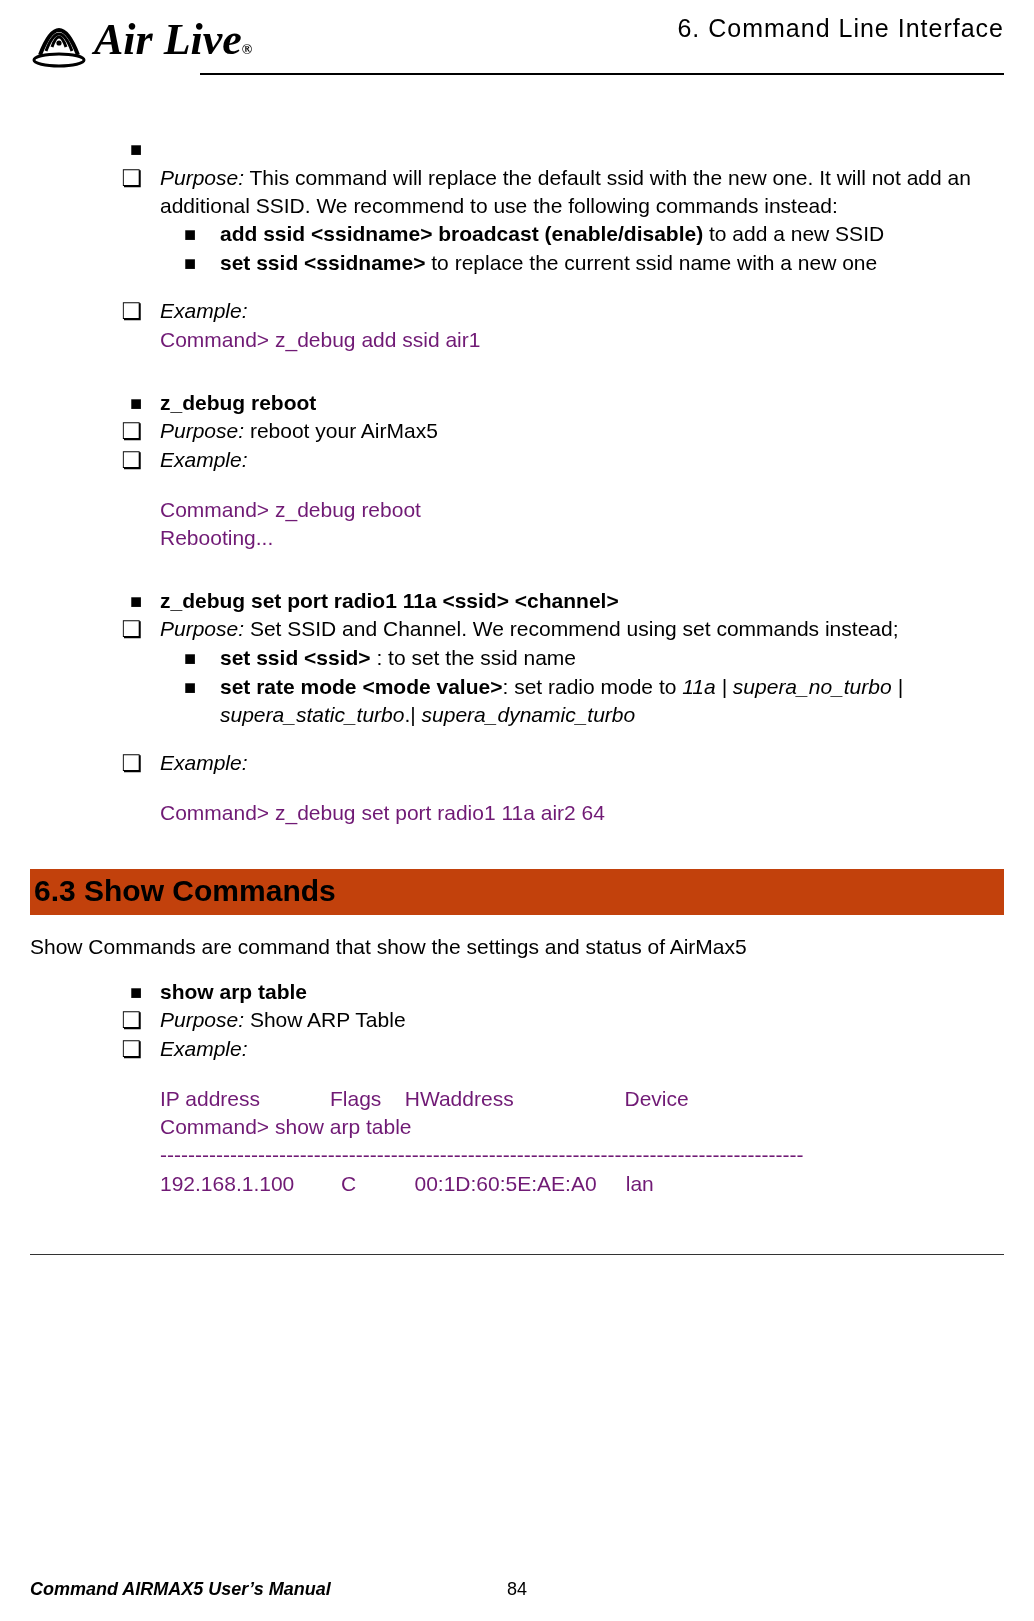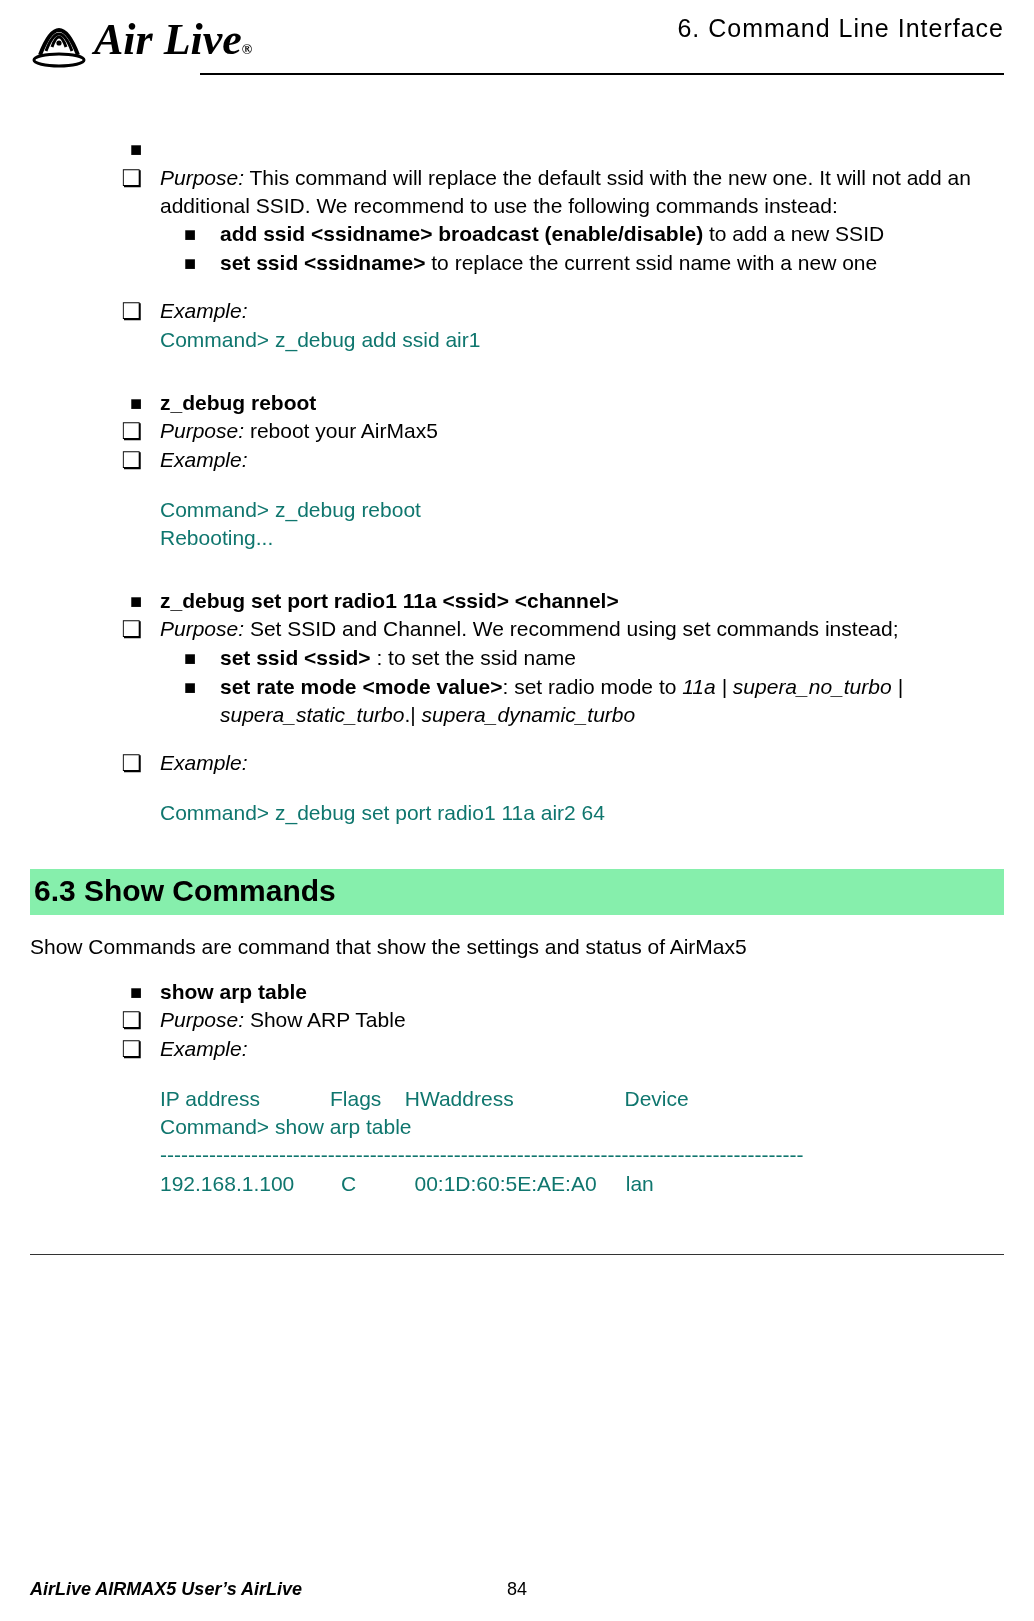--- a/index.html
+++ b/index.html
@@ -98,26 +98,26 @@
     flex: 0 0 60px;
     text-align: center;
     box-sizing: border-box;
   }
   .sub-row .sub-body-col {
     flex: 1;
   }
 
   .bold { font-weight: bold; }
   .ital { font-style: italic; }
-  .blue { color: #0f766e; }
+  .blue { color: #701a75; }
 
   .indent-body { padding-left: 130px; }
 
   .section-heading {
-    background: #86efac;
+    background: #c2410c;
     font-size: 30px;
     font-weight: bold;
     padding: 2px 8px 4px 4px;
     margin: 42px 0 18px 0;
   }
   .section-intro {
     margin-bottom: 16px;
   }
 
   .footer {
@@ -269,18 +269,18 @@
       <div class="indent-body blue mono-ish">IP address            Flags    HWaddress                   Device</div>
       <div class="indent-body blue mono-ish">Command&gt; show arp table</div>
       <div class="indent-body blue mono-ish">--------------------------------------------------------------------------------------------</div>
       <div class="indent-body blue mono-ish">192.168.1.100        C          00:1D:60:5E:AE:A0     lan</div>
     </div>
 
   </div>
 
   <hr class="hr-thin">
   <div class="footer">
-    <div class="footer-left">AirLive AIRMAX5 User’s AirLive</div>
+    <div class="footer-left">Command AIRMAX5 User’s Manual</div>
     <div class="footer-center">84</div>
     <div style="visibility:hidden">.</div>
   </div>
 
 </div>
 
 </body></html>

